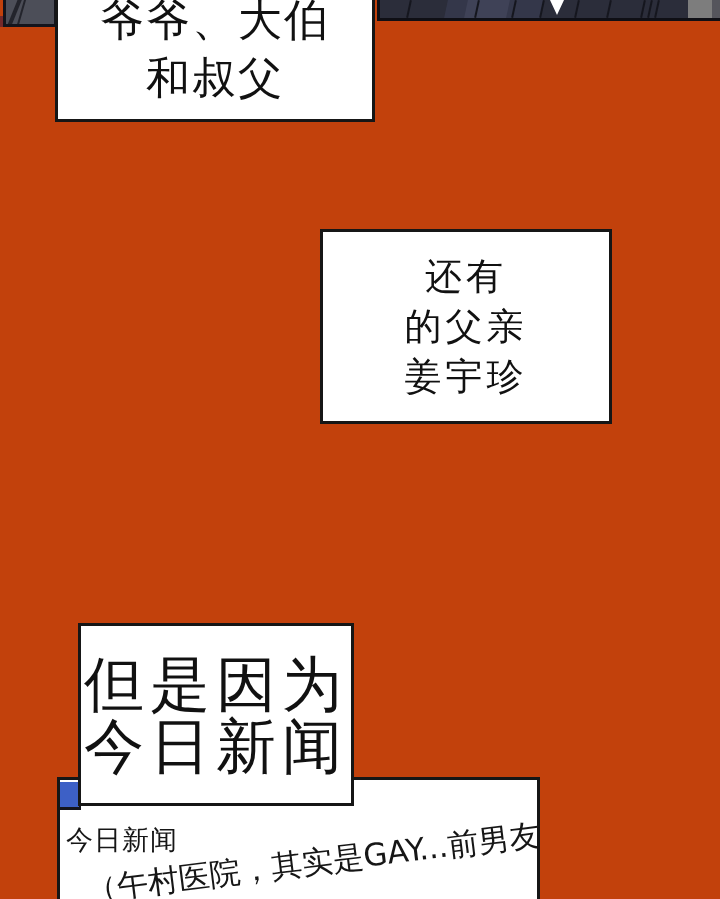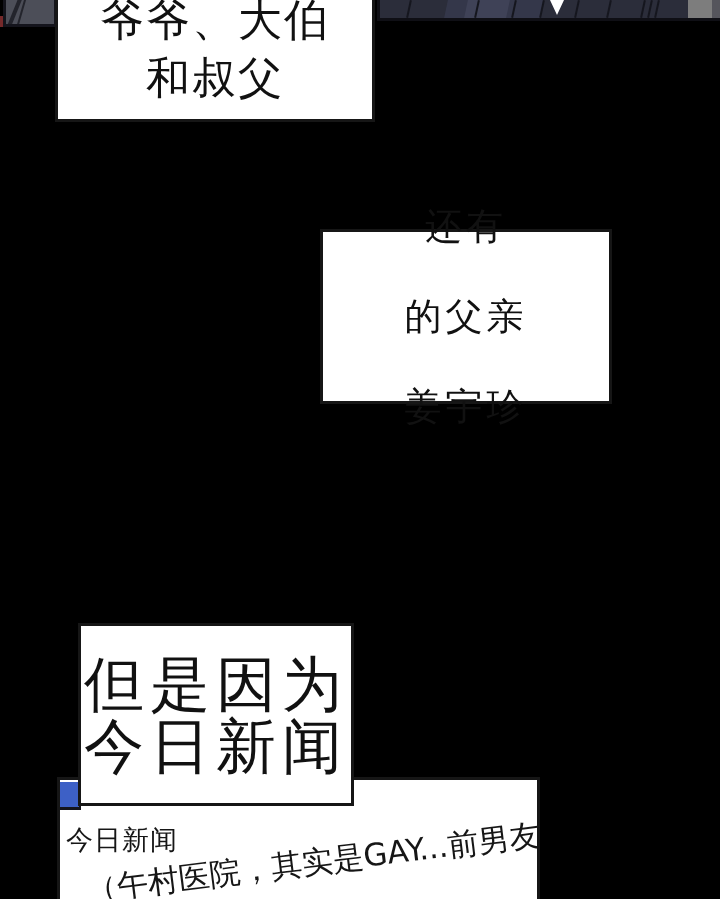--- a/index.html
+++ b/index.html
@@ -1,17 +1,17 @@
 <!DOCTYPE html>
 <html><head>
 <meta charset="utf-8">
 <style>
   html,body{margin:0;padding:0;background:#ffffff;}
   #stage{
-    position:relative;width:720px;height:899px;background:#000000;
+    position:relative;width:720px;height:899px;background:#c2410c;
     overflow:hidden;font-family:"DejaVu Sans",sans-serif;color:#161616;
   }
   
   .fragment{
     position:absolute;left:3px;top:0;width:54px;height:27px;
     background:#4c4e58;border:3px solid #14141c;border-top:none;
     box-sizing:border-box;overflow:hidden;
   }
   .fragment .stroke{position:absolute;background:#23242c;}
   .stroke-a{left:6px;top:-3px;width:4px;height:34px;transform:rotate(22deg);}
@@ -40,22 +40,22 @@
   
   .bubble{
     position:absolute;background:#ffffff;border:3px solid #161616;
     box-sizing:border-box;display:flex;flex-direction:column;
     align-items:center;justify-content:center;text-align:center;
     font-weight:500;color:#111111;
   }
   .bubble .line{display:block;white-space:nowrap;}
   #bubble1{left:55px;top:-46px;width:320px;height:168px;justify-content:flex-end;
            padding-bottom:12px;font-size:44px;line-height:58px;letter-spacing:2px;}
-  #bubble2{left:320px;top:229px;width:292px;height:175px;
-           font-size:37px;line-height:50px;letter-spacing:4px;gap:40px;}
+  #bubble2{left:320px;top:229px;width:292px;height:195px;
+           font-size:37px;line-height:50px;letter-spacing:4px;}
   #bubble3{left:78px;top:623px;width:276px;height:183px;z-index:3;
            font-size:60px;line-height:62px;letter-spacing:6px;}
 
   
   .news{
     position:absolute;left:57px;top:777px;width:483px;height:122px;
     background:#ffffff;border:3px solid #161616;border-bottom:none;
     box-sizing:border-box;z-index:2;overflow:hidden;
   }
   .news-tab{

